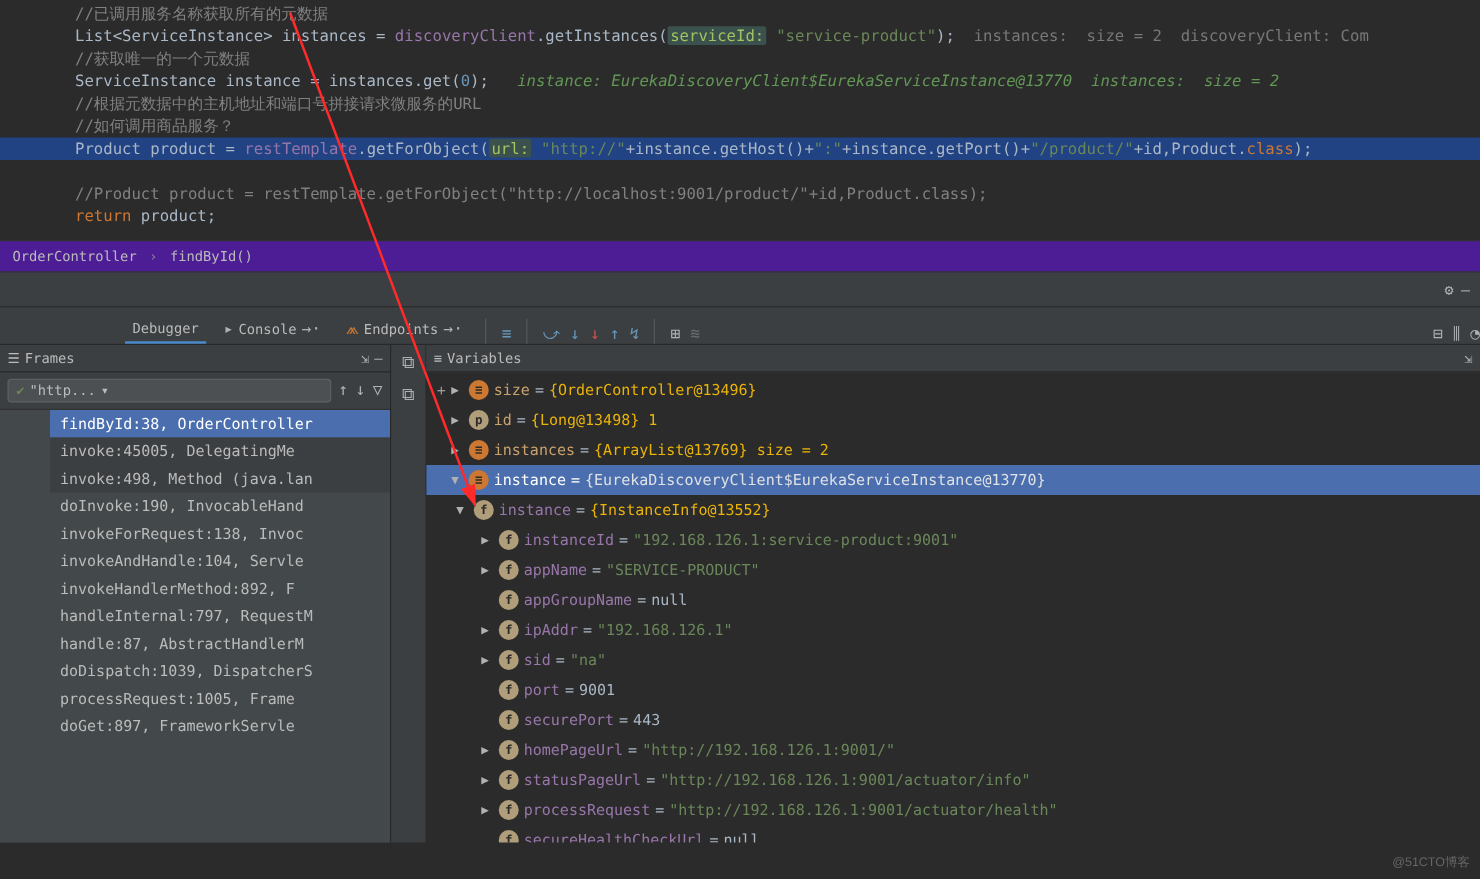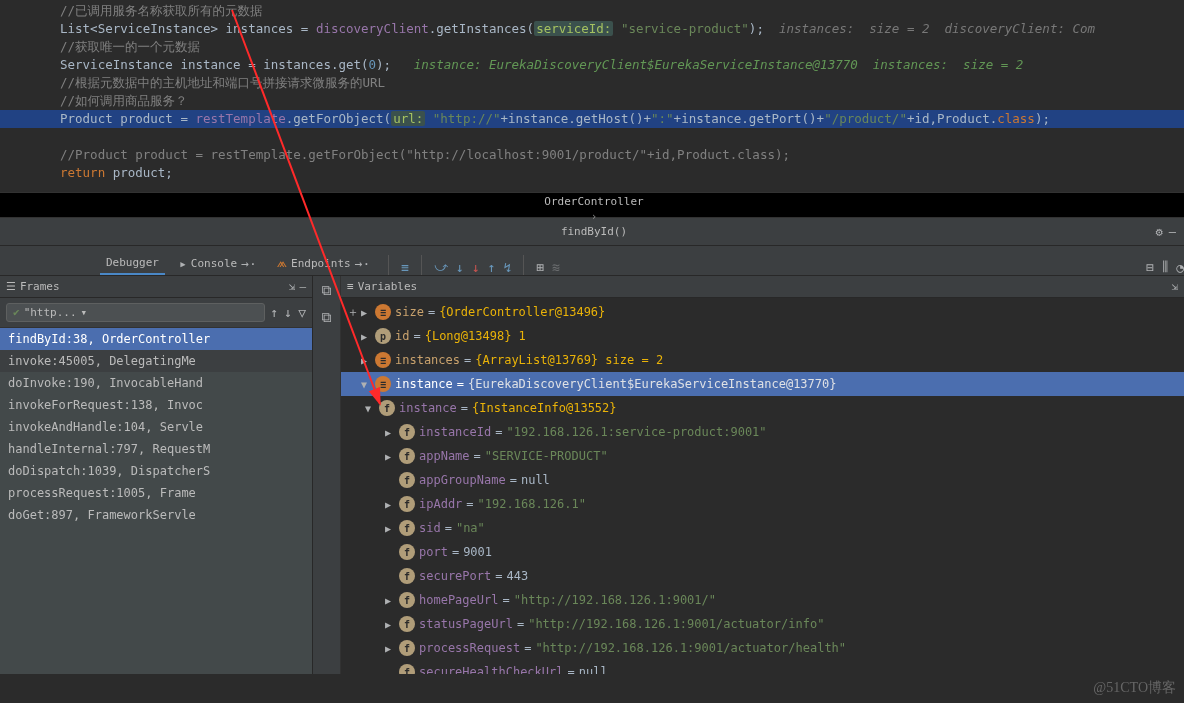--- a/index.html
+++ b/index.html
@@ -6,27 +6,27 @@
 body { background: #2b2b2b; color: #a9b7c6; font-size: 12px; width: 1184px; height: 703px; overflow: hidden; position: relative; }
 
 .editor { background: #2b2b2b; padding: 2px 0 8px 60px; position: relative; height: 192px; line-height: 18px; }
 .editor .line { white-space: pre; font-size: 12.5px; }
 .editor .comment { color: #808080; }
 .editor .kw { color: #cc7832; }
 .editor .str { color: #6a8759; }
 .editor .id { color: #9876aa; }
 .editor .type { color: #a9b7c6; }
 .editor .num { color: #6897bb; }
-.editor .hint { color: #787878; font-style: italic; }
+.editor .hint { color: #787878; }
 .editor .hlcomment { color: #629755; font-style: italic; }
 .editor .lbl-bg { background: #3b514d; color: #a5c261; border-radius: 2px; padding: 0 2px; }
 
 .highlighted-line { background: #214283; margin-left: -60px; padding-left: 60px; }
 
-.breadcrumb { background: #000000; height: 26px; display: flex; align-items: center; padding-left: 4px; border-top: 1px solid #323232; border-bottom: 1px solid #323232; color: #bbbbbb; font-family: sans-serif; font-size: 11px; flex-direction: column; }
+.breadcrumb { background: #4c1d95; height: 26px; display: flex; align-items: center; padding-left: 4px; border-top: 1px solid #323232; border-bottom: 1px solid #323232; color: #bbbbbb; font-family: sans-serif; font-size: 11px; }
 .breadcrumb .crumb { padding: 2px 6px; }
 .breadcrumb .sep { color: #888; margin: 0 4px; }
 
 .tool-header { background: #3c3f41; height: 28px; display: flex; align-items: center; justify-content: flex-end; padding: 0 8px; border-bottom: 1px solid #282828; }
 .tool-header .icon { margin-left: 6px; color: #afb1b3; cursor: pointer; }
 
 .tab-bar { background: #3c3f41; height: 30px; display: flex; align-items: flex-end; padding-left: 100px; gap: 8px; border-bottom: 1px solid #282828; }
 .tab-bar .tab { font-family: sans-serif; font-size: 11px; color: #bbb; padding: 4px 6px; display: flex; align-items: center; gap: 4px; }
 .tab-bar .tab.active { border-bottom: 2px solid #4a88c7; }
 .tab-bar .vsep { width: 1px; background: #555; height: 20px; margin: 0 4px; }
@@ -40,21 +40,21 @@
 .panel-head { height: 22px; background: #3c3f41; display: flex; align-items: center; padding: 0 6px; font-family: sans-serif; font-size: 11px; color: #bbb; border-bottom: 1px solid #282828; }
 .panel-head .title { flex: 1; display: flex; align-items: center; gap: 4px; }
 .panel-head .icon { margin-left: 4px; color: #afb1b3; cursor: pointer; }
 
 .frames-toolbar { height: 30px; display: flex; align-items: center; padding: 0 6px; gap: 6px; border-bottom: 1px solid #323232; }
 .thread-drop { background: #4c5052; border: 1px solid #5e6060; border-radius: 3px; padding: 2px 6px; display: flex; align-items: center; gap: 4px; font-family: sans-serif; font-size: 11px; color: #bbb; flex: 1; }
 .thread-drop .check { color: #6a8759; }
 .small-btn { color: #afb1b3; cursor: pointer; font-size: 13px; }
 
 .frame-list { flex: 1; overflow: hidden; background: #43494a; color: #bbb; font-family: sans-serif; font-size: 12px; }
-.frame-list .frame { padding: 4px 8px; white-space: nowrap; overflow: hidden; cursor: pointer; }
+.frame-list .frame { padding: 4px 8px; white-space: nowrap; overflow: hidden; cursor: pointer; margin-left: 40px; }
 .frame-list .frame.sel { background: #4b6eaf; color: #fff; }
 .frame-list .frame.lib { background: #3c3f41; }
 
 .gutter-col { width: 28px; background: #3c3f41; border-right: 1px solid #323232; display: flex; flex-direction: column; align-items: center; gap: 10px; padding-top: 6px; }
 .gutter-col .g-ic { color: #afb1b3; font-size: 14px; cursor: pointer; }
 
 .vars-panel { flex: 1; background: #2b2b2b; display: flex; flex-direction: column; }
 .vars-tree { flex: 1; overflow: hidden; font-family: sans-serif; font-size: 12px; padding-top: 2px; }
 .vrow { display: flex; align-items: center; height: 24px; padding-left: 4px; white-space: nowrap; }
 .vrow.selbright { background: #4b6eaf; }
@@ -66,21 +66,21 @@
 .badge.ey { background: #cc7832; color: #2b2b2b; }
 .badge.ef { background: #b09d79; color: #2b2b2b; }
 .badge.ev { background: #b09d79; color: #2b2b2b; }
 .vname { color: #c9a26d; }
 .vname.prop { color: #9876aa; }
 .veq { color: #a9b7c6; margin: 0 4px; }
 .vval { color: #a9b7c6; }
 .vval.dim { color: #eab308; }
 .vval.str { color: #6a8759; }
 
-.watermark { position: absolute; right: 8px; bottom: 6px; color: #666; font-family: Liberation Serif, serif; font-size: 14px; }
+.watermark { position: absolute; right: 8px; bottom: 6px; color: #666; font-family: Liberation Sans, sans-serif; font-size: 10px; }
 
 .arrow-svg { position: absolute; top: 0; left: 0; width: 1184px; height: 703px; pointer-events: none; }
 </style>
 </head>
 <body>
 
 <div class="editor">
   <div class="line"><span class="comment">//已调用服务名称获取所有的元数据</span></div>
   <div class="line"><span class="type">List&lt;ServiceInstance&gt; instances = </span><span class="id">discoveryClient</span><span>.getInstances(</span><span class="lbl-bg">serviceId:</span> <span class="str">"service-product"</span><span>);</span><span class="hint">  instances:  size = 2  discoveryClient: Com</span></div>
   <div class="line"><span class="comment">//获取唯一的一个元数据</span></div>
@@ -152,24 +152,27 @@
         <span>"http...</span>
         <span>▾</span>
       </div>
       <span class="small-btn">↑</span>
       <span class="small-btn">↓</span>
       <span class="small-btn">▽</span>
     </div>
     <div class="frame-list">
       <div class="frame sel">findById:38, OrderController</div>
       <div class="frame lib">invoke:45005, DelegatingMe</div>
+      <div class="frame lib"><span>invoke:498, Method (java.lan</span></div>
       <div class="frame">doInvoke:190, InvocableHand</div>
       <div class="frame">invokeForRequest:138, Invoc</div>
       <div class="frame">invokeAndHandle:104, Servle</div>
+      <div class="frame">invokeHandlerMethod:892, F</div>
       <div class="frame">handleInternal:797, RequestM</div>
+      <div class="frame">handle:87, AbstractHandlerM</div>
       <div class="frame">doDispatch:1039, DispatcherS</div>
       <div class="frame">processRequest:1005, Frame</div>
       <div class="frame">doGet:897, FrameworkServle</div>
     </div>
   </div>
 
   <div class="gutter-col">
     <span class="g-ic">⧉</span>
     <span class="g-ic">⧉</span>
   </div>

